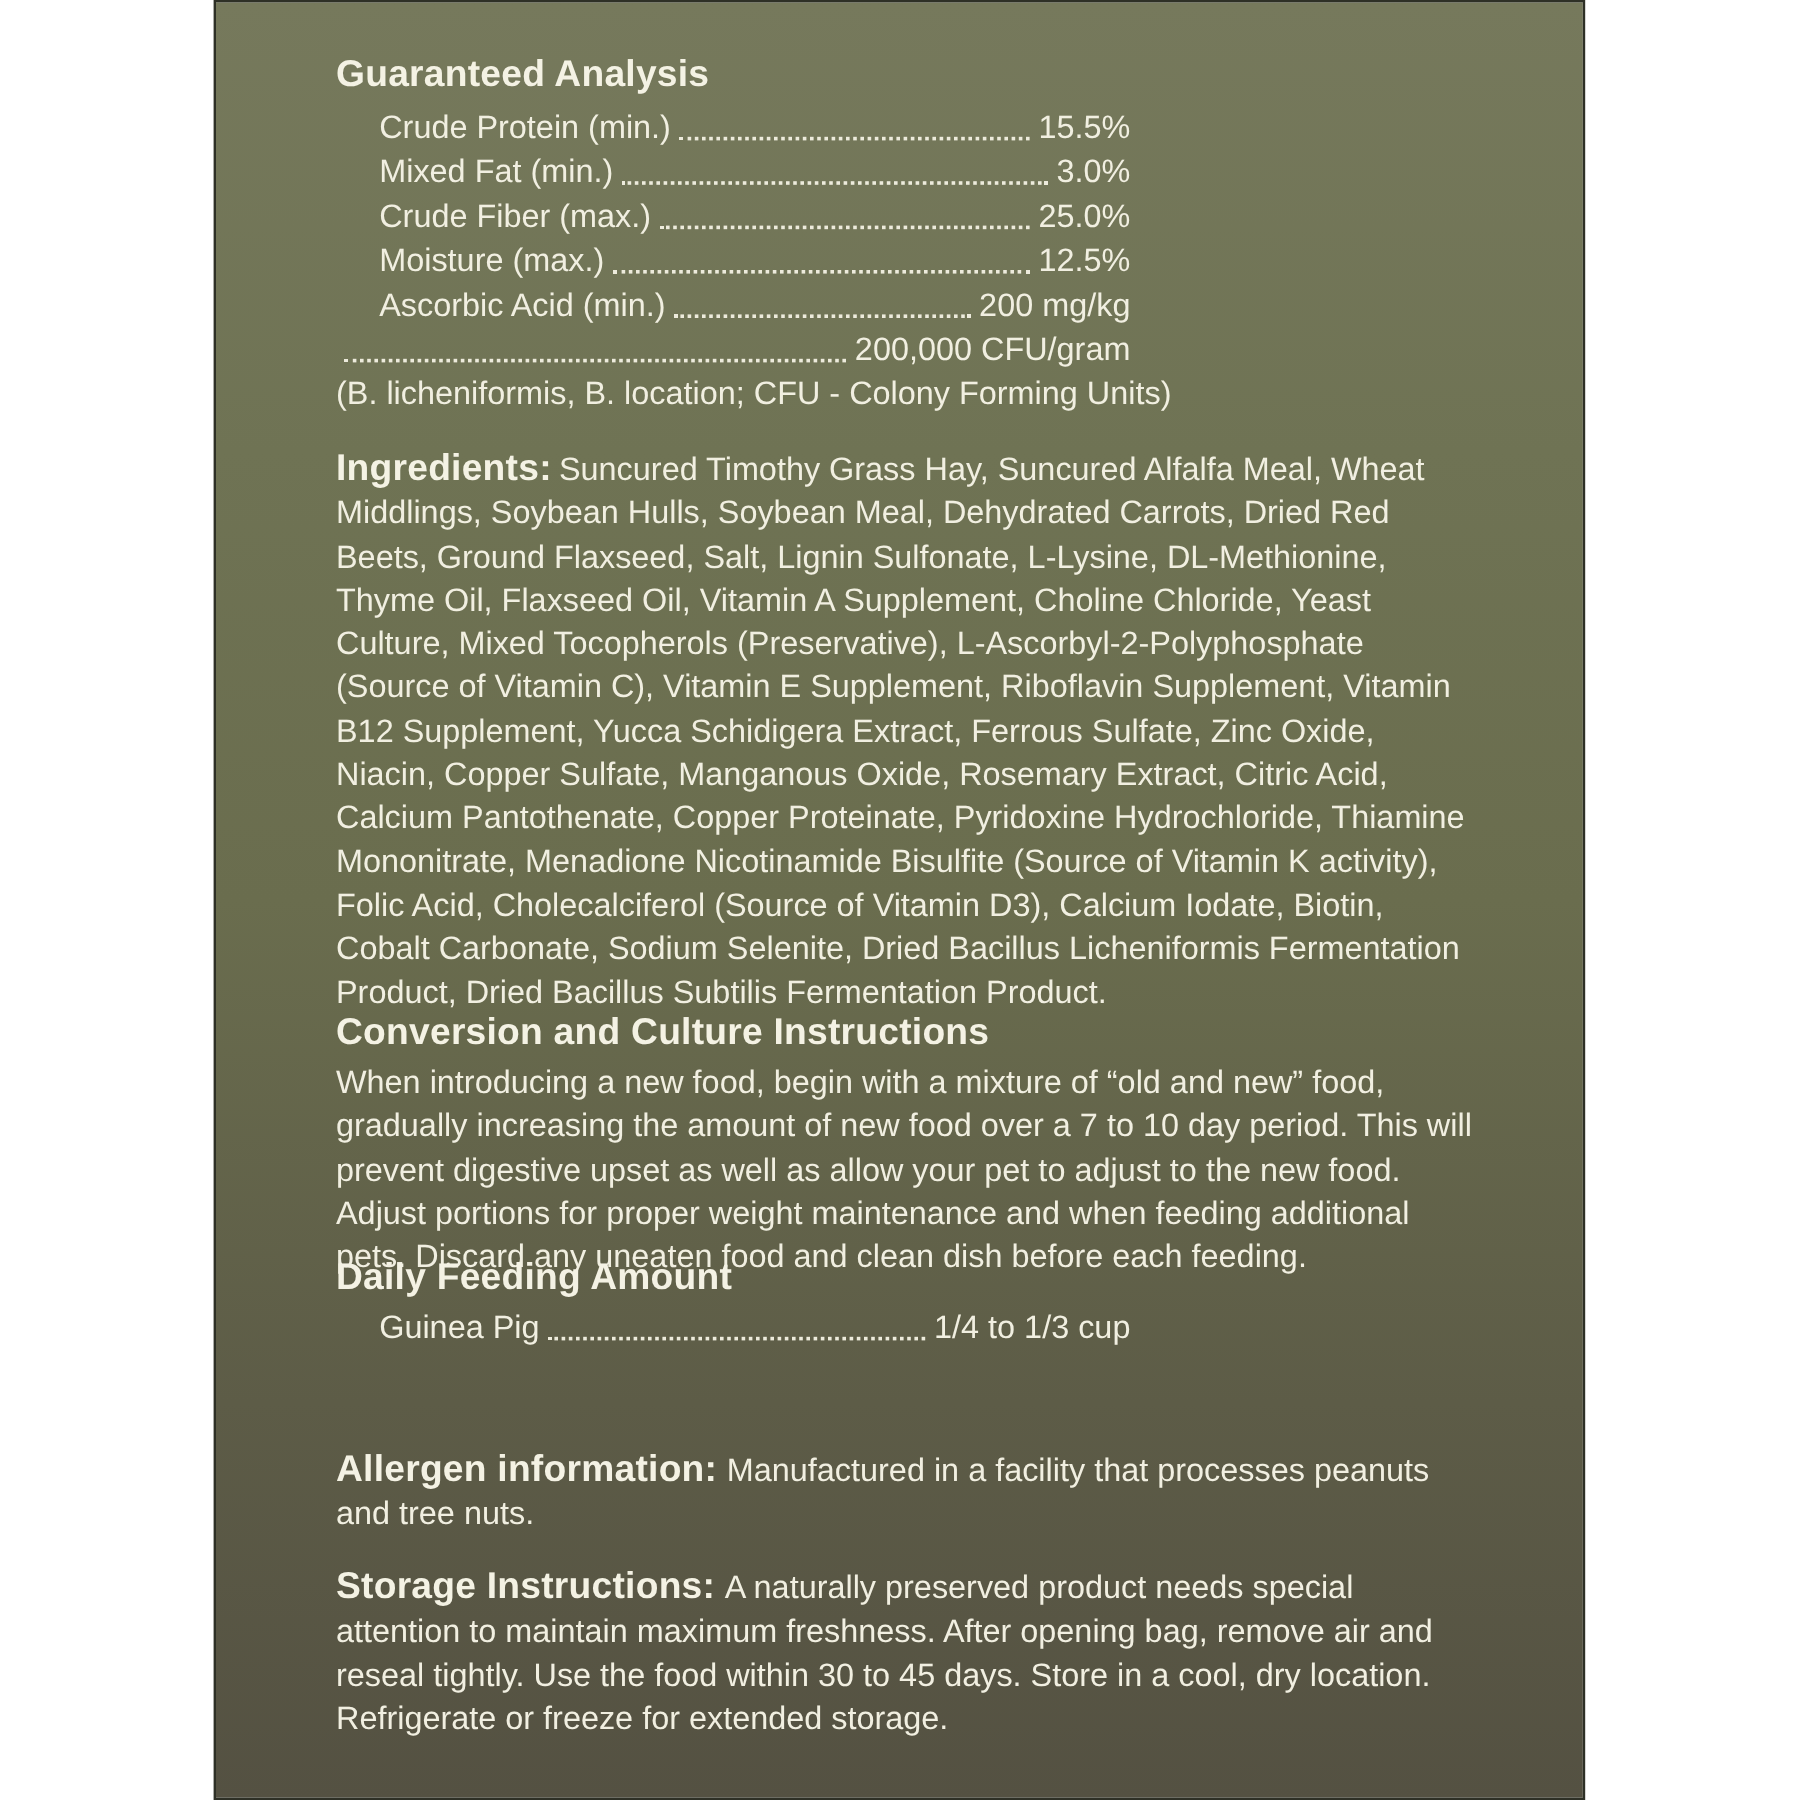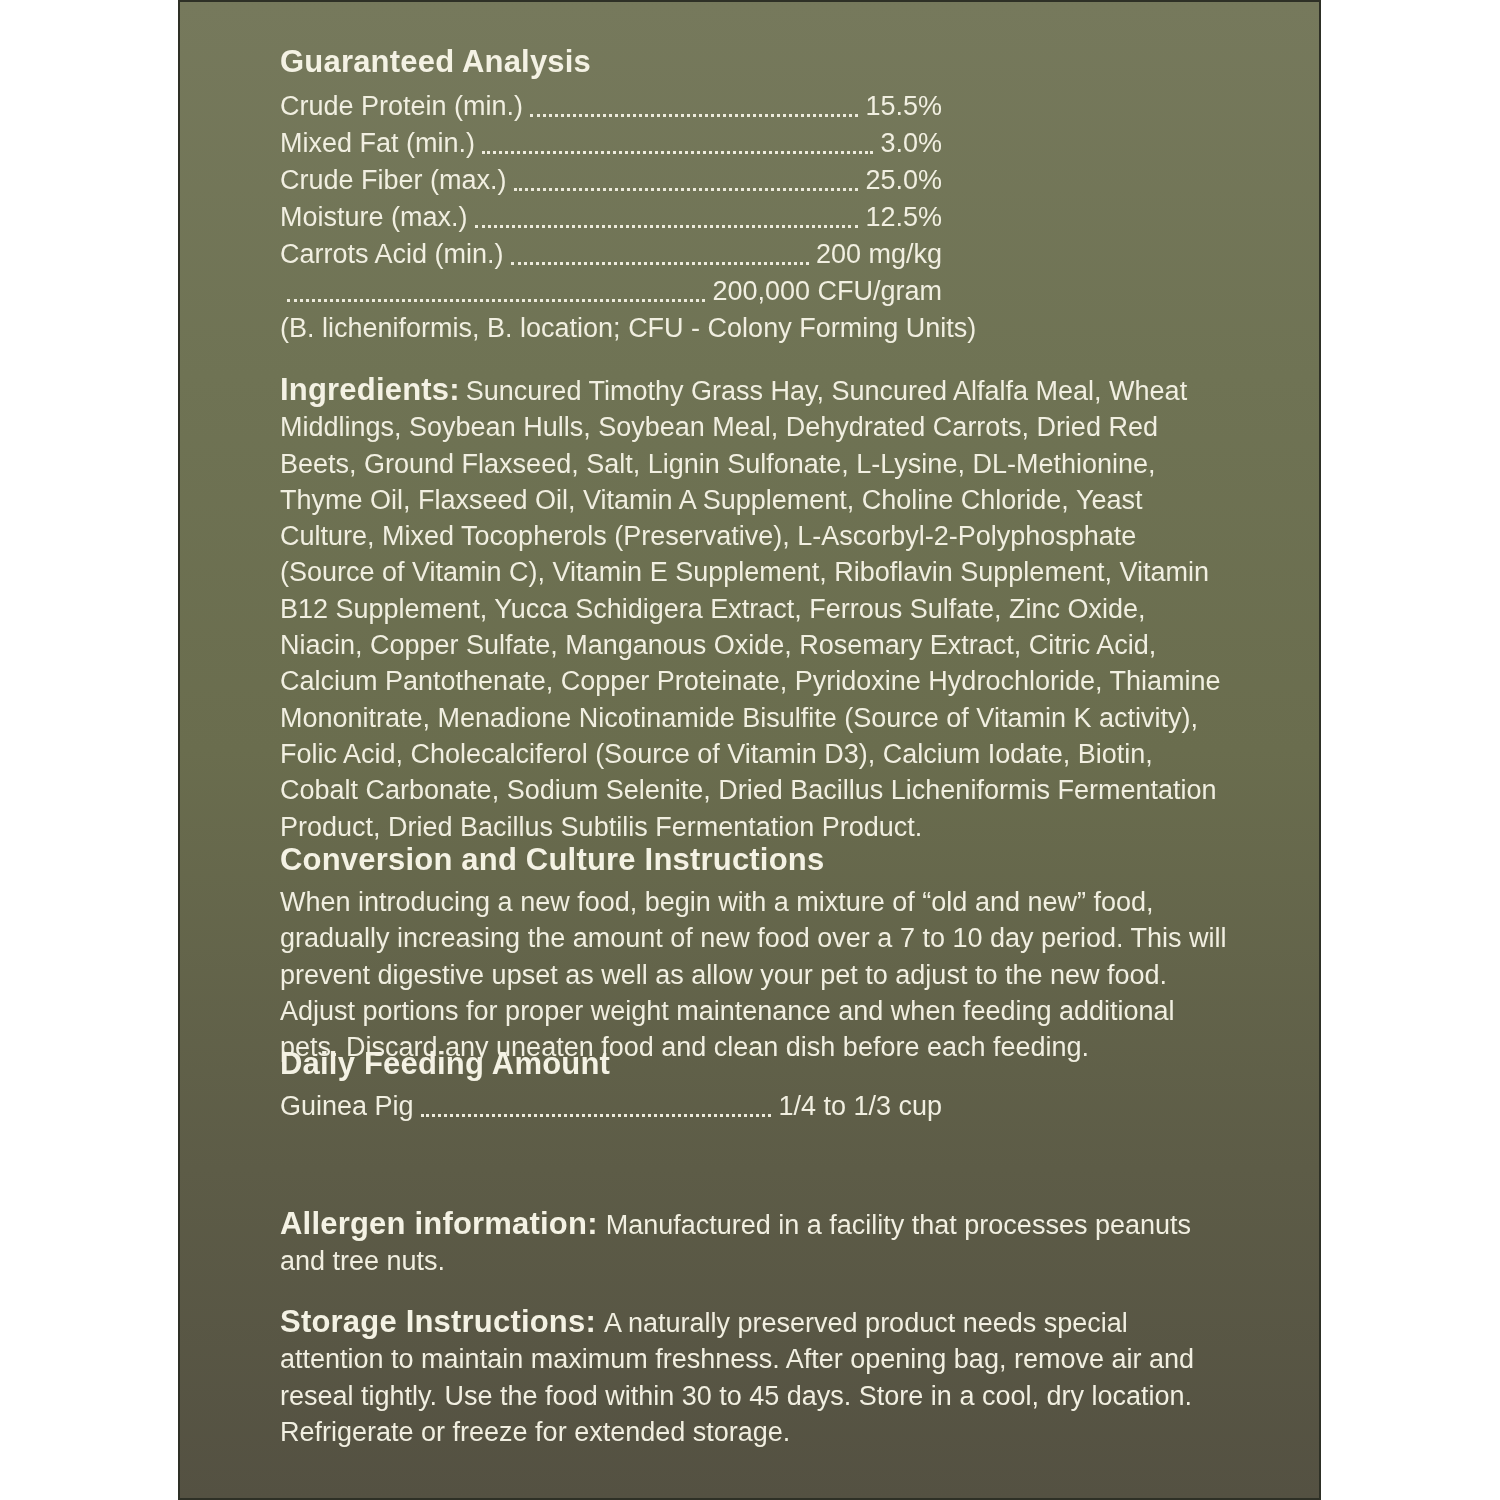--- a/index.html
+++ b/index.html
@@ -48,21 +48,21 @@
     width: 662px;
     margin-top: 8px;
   }
   .ga-row, .feed-row {
     display: flex;
     align-items: flex-end;
     font-size: 27px;
     line-height: 37px;
     width: 662px;
   }
-  .row-name { white-space: nowrap; }
+  .row-name { white-space: nowrap; margin-left: 36px; }
   .row-value { white-space: nowrap; }
   .leader {
     flex: 1;
     margin: 0 7px 8px 7px;
     border-bottom: 3px dotted #edebdc;
     min-width: 30px;
   }
   .footnote {
     font-size: 27px;
     line-height: 37px;
@@ -107,21 +107,21 @@
           <span class="row-name">Crude Fiber (max.)</span>
           <span class="leader"></span>
           <span class="row-value">25.0%</span>
         </div>
         <div class="ga-row">
           <span class="row-name">Moisture (max.)</span>
           <span class="leader"></span>
           <span class="row-value">12.5%</span>
         </div>
         <div class="ga-row">
-          <span class="row-name">Carrots Acid (min.)</span>
+          <span class="row-name">Ascorbic Acid (min.)</span>
           <span class="leader"></span>
           <span class="row-value">200 mg/kg</span>
         </div>
         <div class="ga-row">
           <span class="leader"></span>
           <span class="row-value">200,000 CFU/gram</span>
         </div>
       </div>
       <div class="footnote">(B. licheniformis, B. location; CFU - Colony Forming Units)</div>
     </div>

